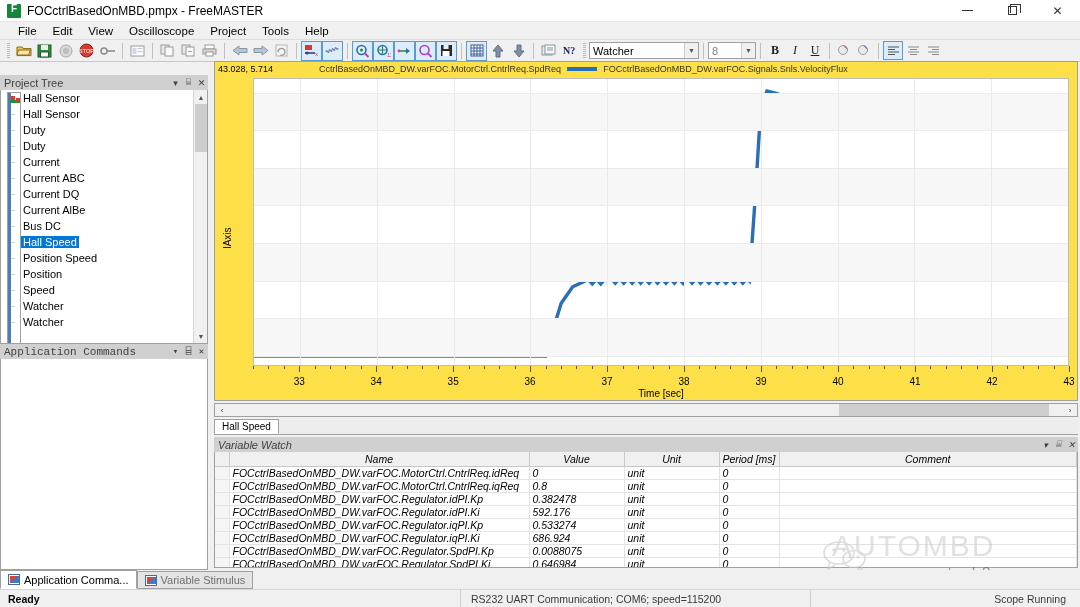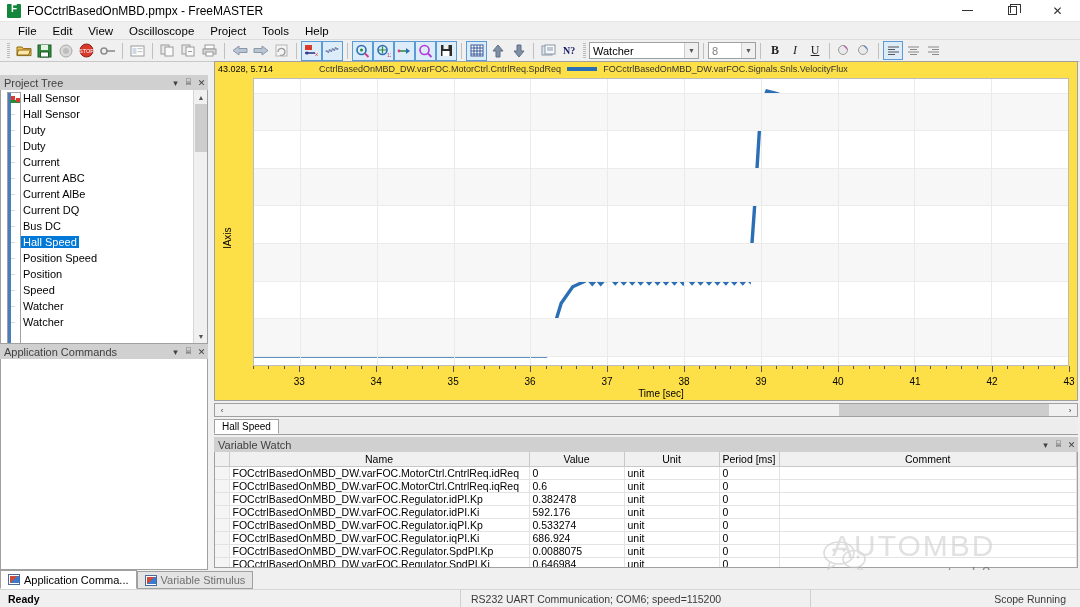--- a/index.html
+++ b/index.html
@@ -108,21 +108,21 @@
       radial-gradient(circle at 3px 3px,#d93a2b 2px,transparent 2.5px),
       radial-gradient(circle at 8px 5px,#d93a2b 2px,transparent 2.5px),
       linear-gradient(to top,#2a8a3c 0 3px,transparent 3px);
   }
   .tnode .lbl{ padding:0 2px; }
   .tnode.selected .lbl{ background:#0078d7; color:#fff; }
 
   .appcmd{
     position:absolute; left:0; top:269px; width:208px; bottom:0;
   }
-  .appcmd .panel-head{ background:#d0d0d0; }
+  .appcmd .panel-head{ background:#d0d0d0;font-family:Liberation Mono, monospace; }
   .appcmd .area{ position:absolute;left:0;top:15px;right:0;bottom:0;
     background:#fff; border:1px solid #a0a0a0; border-top:none; }
 
   
   .rightcol{ position:absolute; left:208px; top:0; right:0; bottom:0; }
 
   .scope{
     position:absolute; left:6px; top:2px; right:2px; height:340px;
     background:#fde047; border:1px solid #a0a0a0;
   }
@@ -157,21 +157,21 @@
   .hs-arrow{ width:14px;height:12px; display:flex;align-items:center;justify-content:center;
     font-size:8px;color:#333; }
   .hs-track{ flex:1 1 auto; height:12px; position:relative; }
   .hs-thumb{ position:absolute; right:14px; top:0; width:210px; height:12px; background:#cdcdcd; }
 
   .tabstrip{ position:absolute; left:6px; right:2px; top:360px; height:16px;
     background:#ededed; border-bottom:1px solid #a0a0a0; display:flex; align-items:flex-end; }
   .ctab{ height:15px; padding:0 7px; font-size:10px; background:#fff;
     border:1px solid #a0a0a0; border-bottom:1px solid #fff; display:flex; align-items:center; }
 
-  .watch{ position:absolute; left:6px; right:2px; top:378px; bottom:2px; }
+  .watch{ position:absolute; left:6px; right:2px; top:378px; bottom:2px;font-style:italic; }
   .watch-head{ height:15px; background:#d0d0d0; display:flex; align-items:center;
     font-size:11px; color:#404040; padding-left:4px; }
   .grid{ position:absolute; left:0; top:15px; right:0; bottom:0; background:#fff;
     border:1px solid #a0a0a0; border-top:none; overflow:hidden; }
   table.wg{ border-collapse:collapse; width:100%; table-layout:fixed; font-size:10.5px; }
   table.wg th{
     background:#f0f0f0; border-right:1px solid #c8c8c8; border-bottom:1px solid #c8c8c8;
     font-weight:normal; height:13px; font-size:10.5px; color:#000;
   }
   table.wg td{
@@ -488,25 +488,25 @@
               <span class="dash">┈</span>
               <span class="ticon scope"></span>
               <span class="lbl">Current</span>
             </div>
             <div class="tnode">
               <span class="dash">┈</span>
               <span class="lbl">Current ABC</span>
             </div>
             <div class="tnode">
               <span class="dash">┈</span>
+              <span class="lbl">Current DQ</span>
+            </div>
+            <div class="tnode">
+              <span class="dash">┈</span>
               <span class="lbl">Current AlBe</span>
-            </div>
-            <div class="tnode">
-              <span class="dash">┈</span>
-              <span class="lbl">Current DQ</span>
             </div>
             <div class="tnode">
               <span class="dash">┈</span>
               <span class="ticon scope"></span>
               <span class="lbl">Bus DC</span>
             </div>
             <div class="tnode selected">
               <span class="dash">┈</span>
               <span class="ticon scope"></span>
               <span class="lbl">Hall Speed</span>
@@ -712,21 +712,21 @@
                   <td class="rowhdr"></td>
                   <td>FOCctrlBasedOnMBD_DW.varFOC.MotorCtrl.CntrlReq.idReq</td>
                   <td>0</td>
                   <td>unit</td>
                   <td>0</td>
                   <td></td>
                 </tr>
                 <tr>
                   <td class="rowhdr"></td>
                   <td>FOCctrlBasedOnMBD_DW.varFOC.MotorCtrl.CntrlReq.iqReq</td>
-                  <td>0.6</td>
+                  <td>0.8</td>
                   <td>unit</td>
                   <td>0</td>
                   <td></td>
                 </tr>
                 <tr>
                   <td class="rowhdr"></td>
                   <td>FOCctrlBasedOnMBD_DW.varFOC.Regulator.idPI.Kp</td>
                   <td>0.382478</td>
                   <td>unit</td>
                   <td>0</td>

